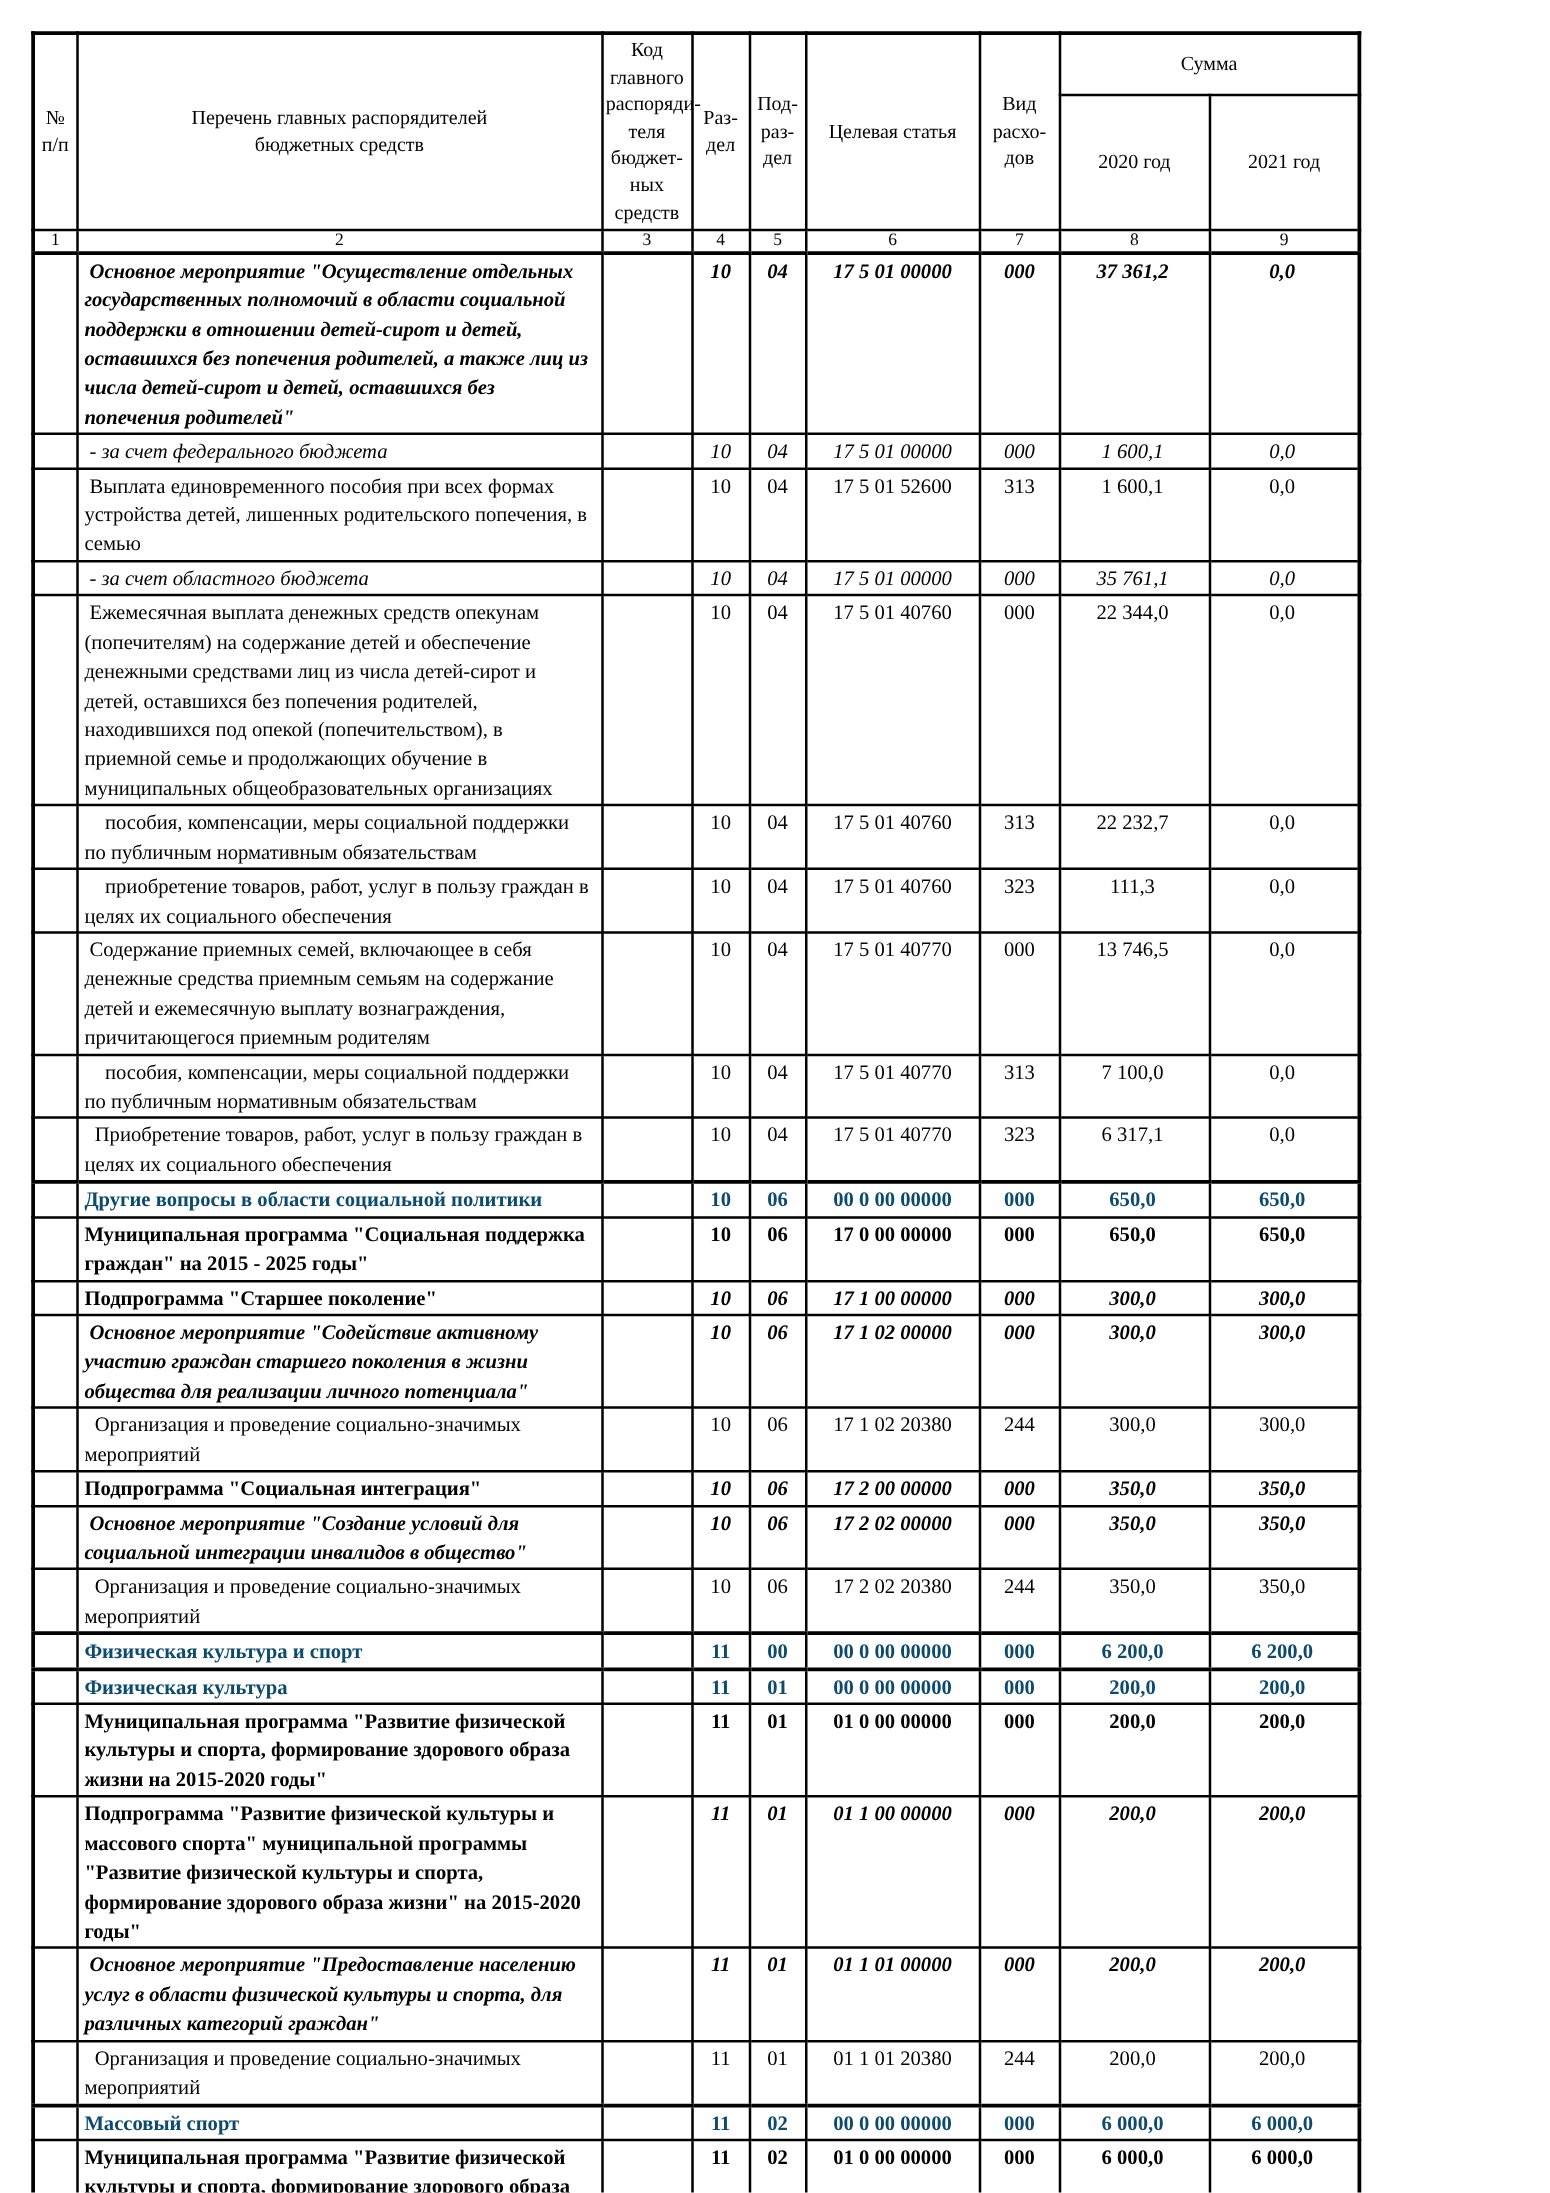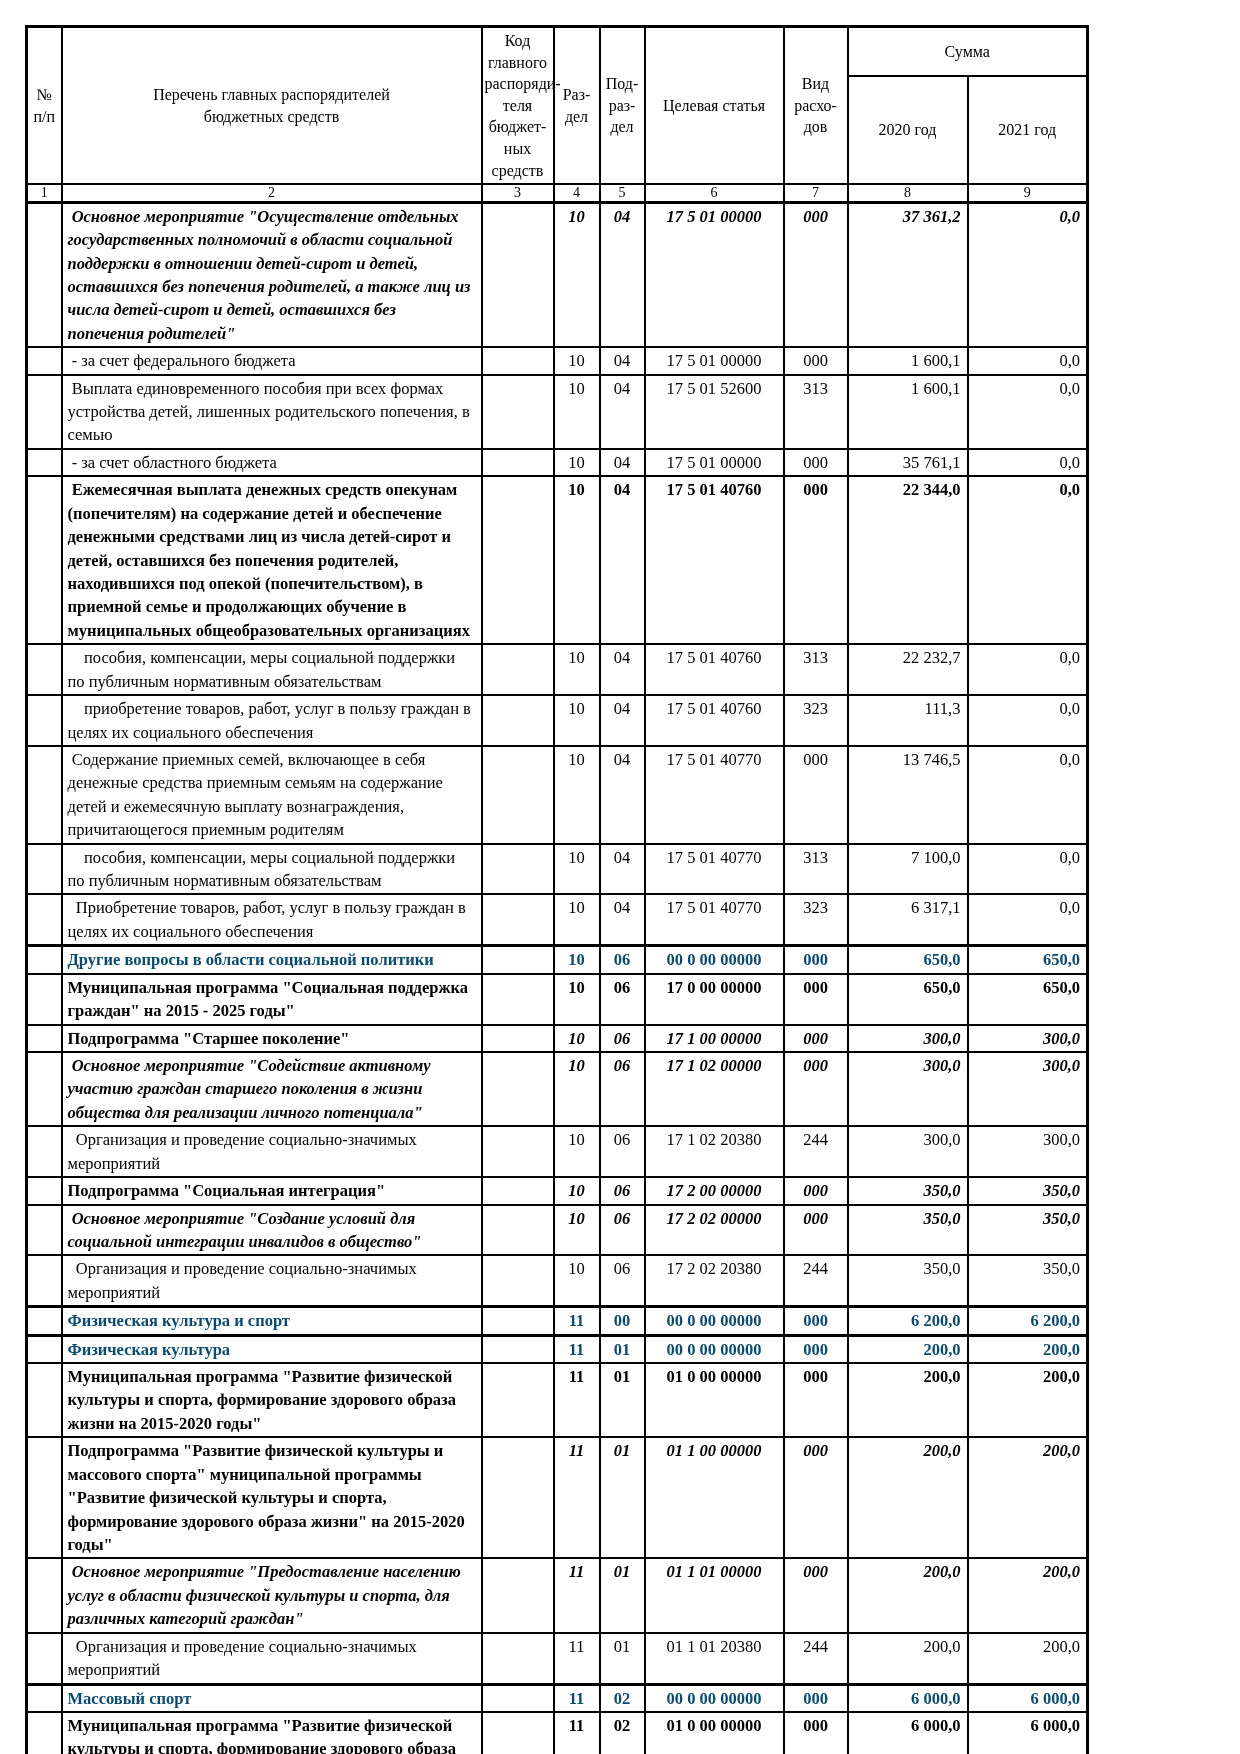--- a/index.html
+++ b/index.html
@@ -37,35 +37,35 @@
     border-bottom:3px solid #000;
   }
   tbody td{
     vertical-align:top;
     font-size:16.5px;
     line-height:1.42;
     padding:1px 3px;
   }
   td.c-name{text-align:left;white-space:pre-wrap;padding-left:5px;padding-right:6px;}
   td.c-center{text-align:center;}
-  td.c-money{text-align:right;padding-right:6px;border-radius:32px;}
+  td.c-money{text-align:center;padding-right:6px;border-radius:32px;}
   td.c-num{text-align:center;}
   
-  tr.r-italic td{}
+  tr.r-italic td{font-style:italic;}
   tr.r-bold td{font-weight:bold;}
   tr.r-bold-italic td{font-weight:bold;font-style:italic;}
   tr.r-subprogram td{font-weight:bold;}
   tr.r-subprogram td:not(.c-name){font-style:italic;}
   tr.r-blue td{font-weight:bold;color:#0c4a6e;}
   
   tr.r-blue td, tr.r-red td, tbody tr:first-child td{border-top:3px solid #000;}
   
   tbody tr:nth-child(1){height:114px;}
   tbody tr:nth-child(3){height:58px;}
-  tbody tr:nth-child(5){height:134px;font-weight:bold;}
+  tbody tr:nth-child(5){height:134px;}
   tbody tr:nth-child(6){height:44px;}
   tbody tr:nth-child(8){height:78px;padding-left:45px;}
   tbody tr:nth-child(12){height:46px;}
   tbody tr:nth-child(14){height:72px;}
   tbody tr:nth-child(15){height:42px;}
   tbody tr:nth-child(17){height:48px;}
   tbody tr:nth-child(18){height:40px;}
   tbody tr:nth-child(21){height:70px;}
   tbody tr:nth-child(22){height:94px;}
   tbody tr:nth-child(23){height:70px;}

